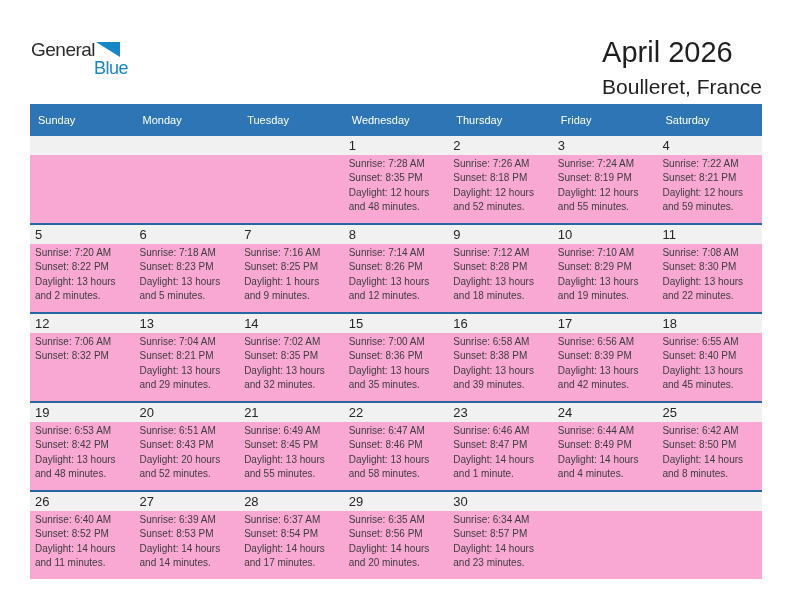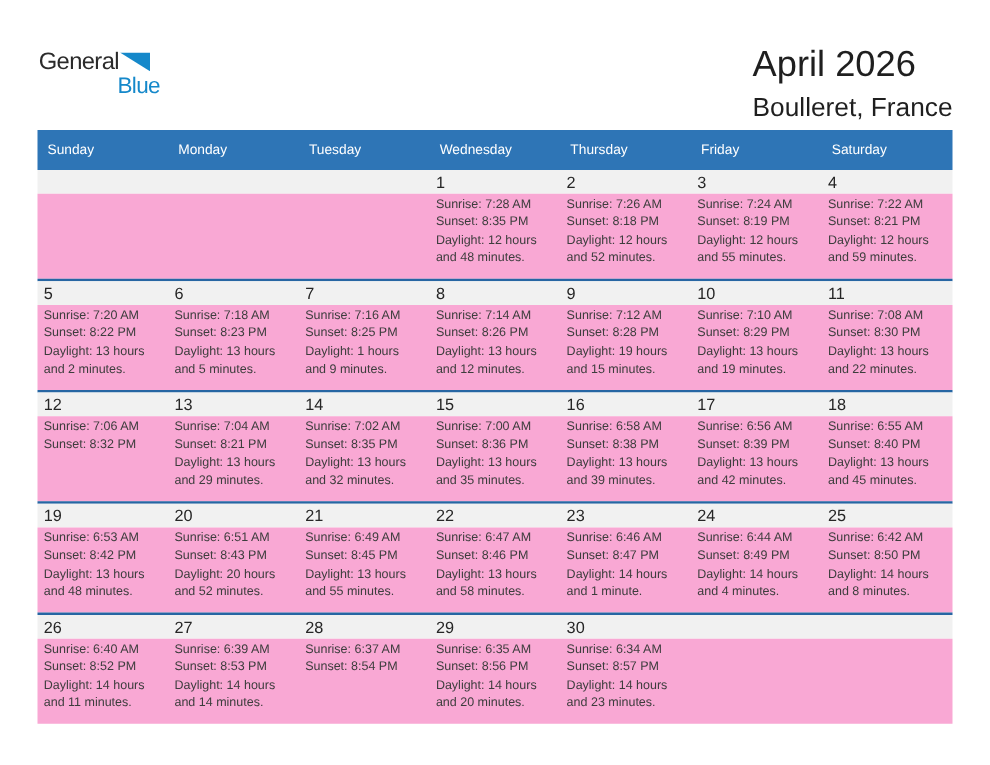--- a/index.html
+++ b/index.html
@@ -169,21 +169,21 @@
               <div class="info-line">Daylight: 1 hours and 9 minutes.</div>
             </div>
             <div class="info-cell">
               <div class="info-line">Sunrise: 7:14 AM</div>
               <div class="info-line">Sunset: 8:26 PM</div>
               <div class="info-line">Daylight: 13 hours and 12 minutes.</div>
             </div>
             <div class="info-cell">
               <div class="info-line">Sunrise: 7:12 AM</div>
               <div class="info-line">Sunset: 8:28 PM</div>
-              <div class="info-line">Daylight: 19 hours and 15 minutes.</div>
+              <div class="info-line">Daylight: 13 hours and 18 minutes.</div>
             </div>
             <div class="info-cell">
               <div class="info-line">Sunrise: 7:10 AM</div>
               <div class="info-line">Sunset: 8:29 PM</div>
               <div class="info-line">Daylight: 13 hours and 19 minutes.</div>
             </div>
             <div class="info-cell">
               <div class="info-line">Sunrise: 7:08 AM</div>
               <div class="info-line">Sunset: 8:30 PM</div>
               <div class="info-line">Daylight: 13 hours and 22 minutes.</div>
@@ -340,20 +340,21 @@
               <div class="info-line">Daylight: 14 hours and 11 minutes.</div>
             </div>
             <div class="info-cell">
               <div class="info-line">Sunrise: 6:39 AM</div>
               <div class="info-line">Sunset: 8:53 PM</div>
               <div class="info-line">Daylight: 14 hours and 14 minutes.</div>
             </div>
             <div class="info-cell">
               <div class="info-line">Sunrise: 6:37 AM</div>
               <div class="info-line">Sunset: 8:54 PM</div>
+              <div class="info-line">Daylight: 14 hours and 17 minutes.</div>
             </div>
             <div class="info-cell">
               <div class="info-line">Sunrise: 6:35 AM</div>
               <div class="info-line">Sunset: 8:56 PM</div>
               <div class="info-line">Daylight: 14 hours and 20 minutes.</div>
             </div>
             <div class="info-cell">
               <div class="info-line">Sunrise: 6:34 AM</div>
               <div class="info-line">Sunset: 8:57 PM</div>
               <div class="info-line">Daylight: 14 hours and 23 minutes.</div>

